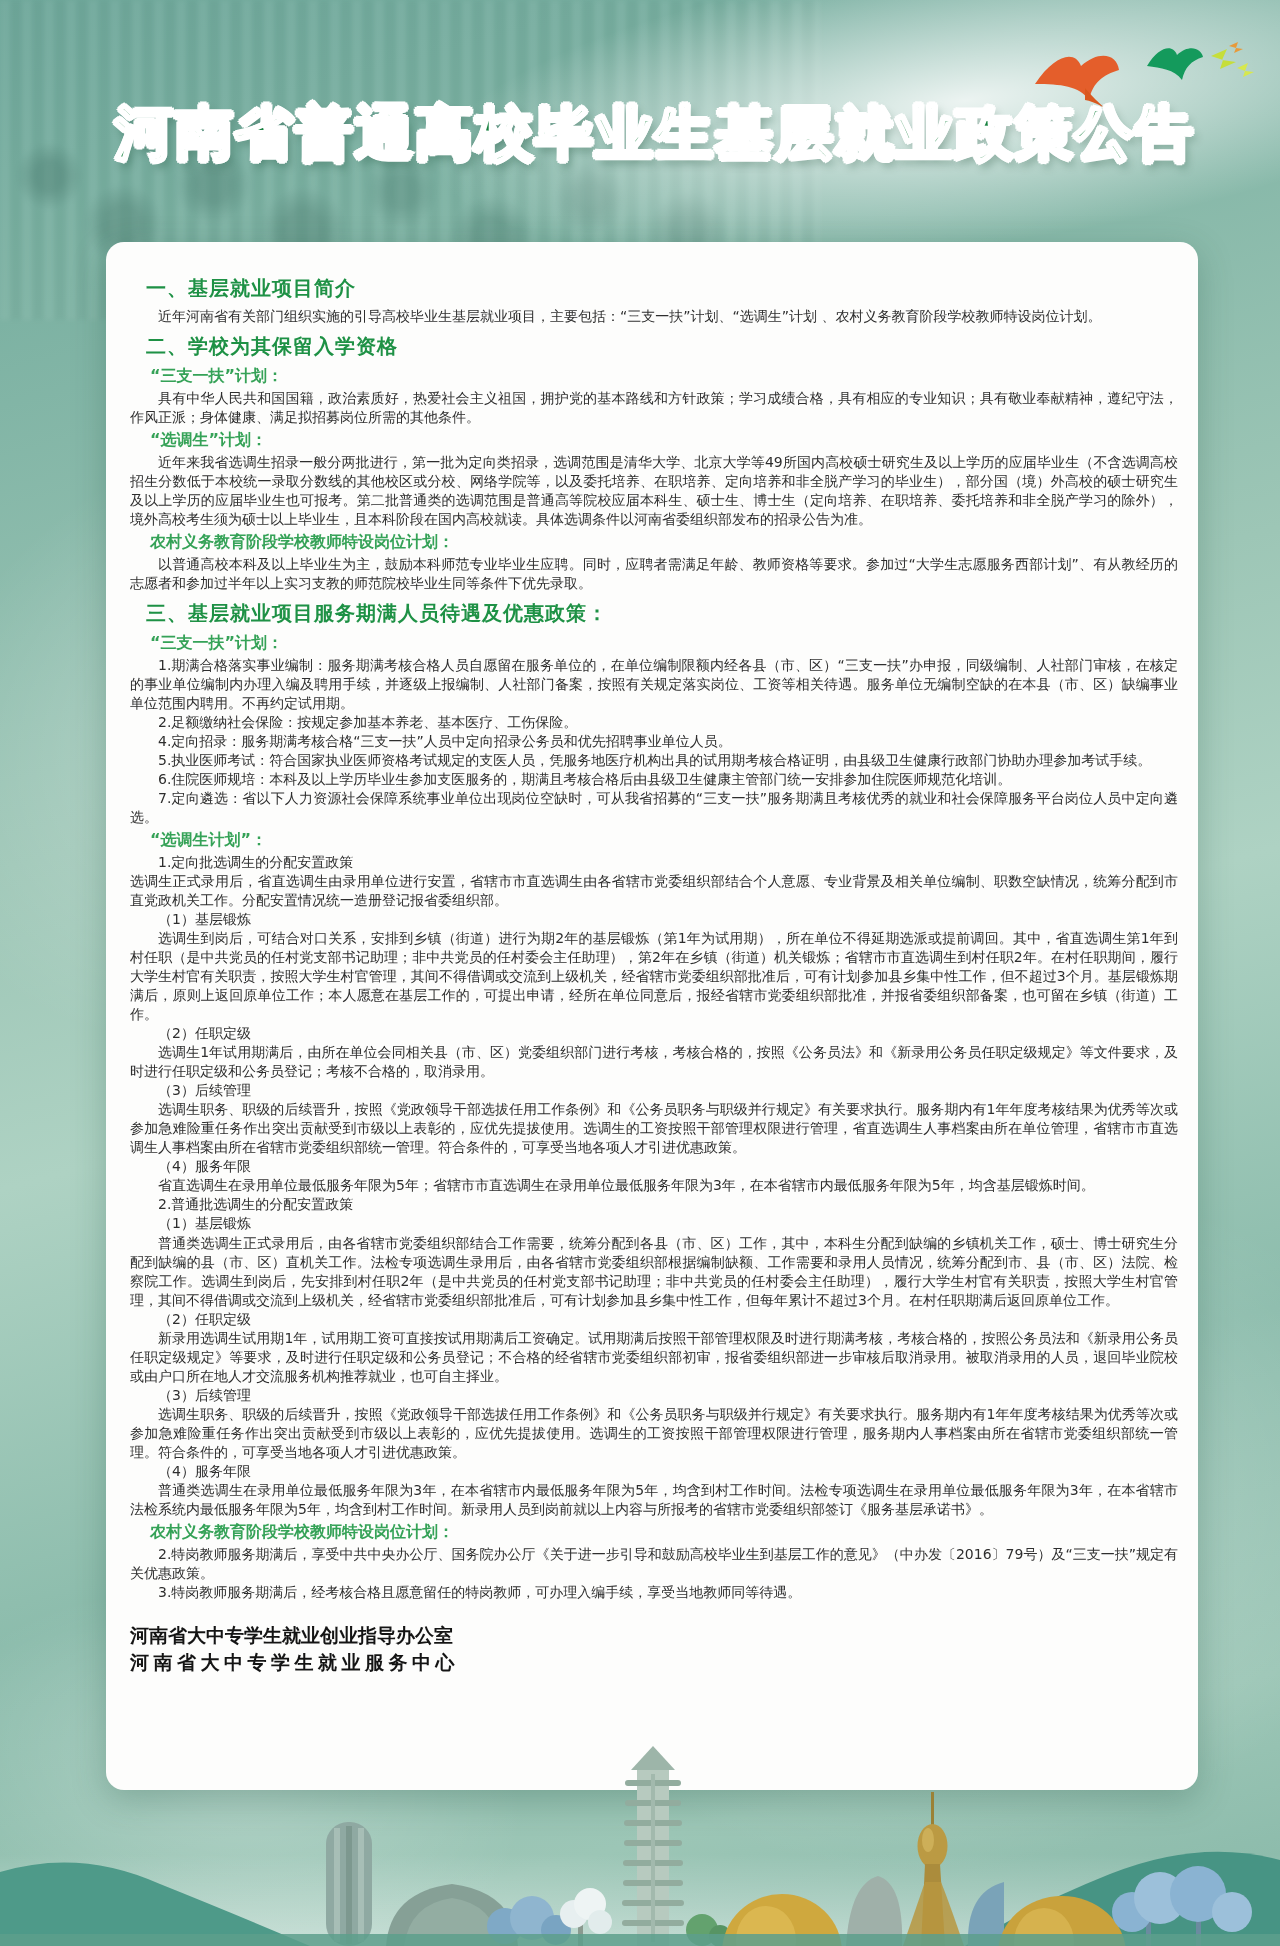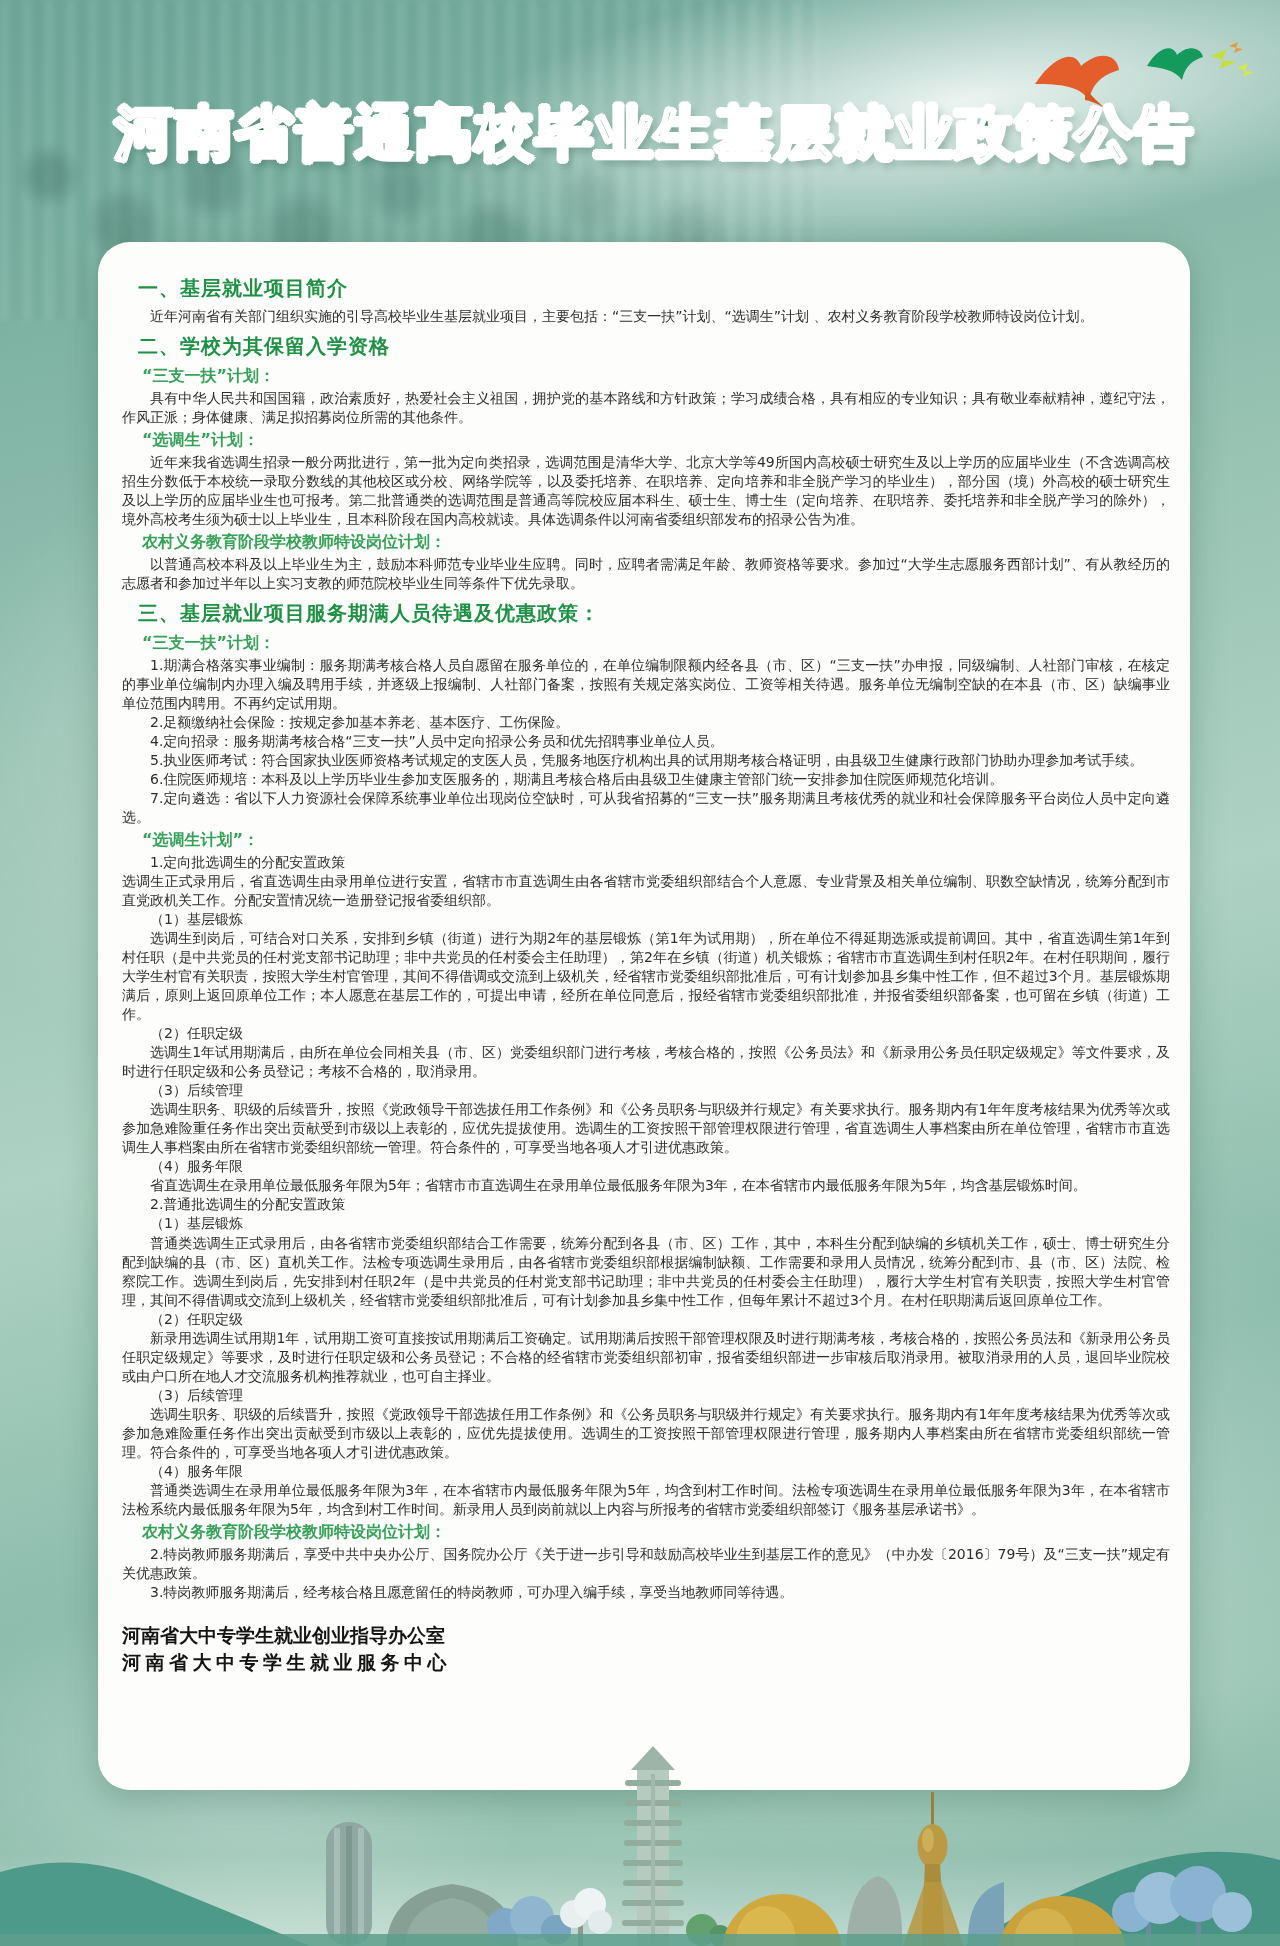--- a/index.html
+++ b/index.html
@@ -43,22 +43,22 @@
     font-size:58px;font-weight:bold;letter-spacing:2px;
     color:var(--title-green,#17813f);
     -webkit-text-stroke:2.5px #ffffff;
     text-shadow:
       2px 2px 0 #fff,-2px -2px 0 #fff,2px -2px 0 #fff,-2px 2px 0 #fff,
       3px 0 0 #fff,-3px 0 0 #fff,0 3px 0 #fff,0 -3px 0 #fff,
       4px 6px 8px rgba(10,60,35,.35);
   }
   
   .card{
-    position:absolute;left:98px;top:242px;width:1092px;height:1548px;
-    background:#fdfdfc;border-radius:32px;overflow:hidden;
+    position:absolute;left:106px;top:242px;width:1092px;height:1548px;
+    background:#fdfdfc;border-radius:18px;overflow:hidden;
     box-shadow:0 10px 34px rgba(30,80,62,.28);
     padding:26px 20px 0 24px;box-sizing:border-box;
   }
   .content{font-size:14px;line-height:1.36;color:#2e2e2e;}
   .sec-h{color:var(--heading-green,#1e9145);font-size:20px;font-weight:bold;margin:7px 0 5px 16px;letter-spacing:1px;}
   .sec-sub{color:var(--sub-green,#35a257);font-weight:bold;margin:2px 0 2px 20px;font-size:16px;}
   .para{text-indent:2em;text-align:justify;margin:0;}
   .para.no-indent{text-indent:0;}
   .sig{margin:20px 34px 0 0;text-align:left;font-weight:bold;color:#141414;}
   .sig div{font-size:19px;line-height:1.45;}

